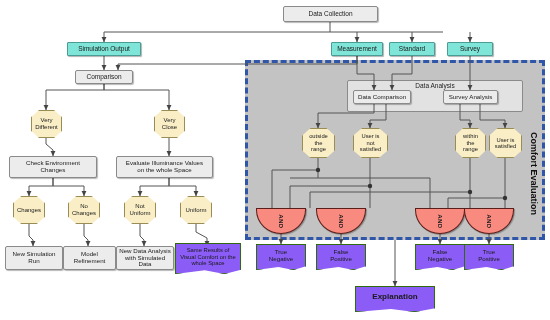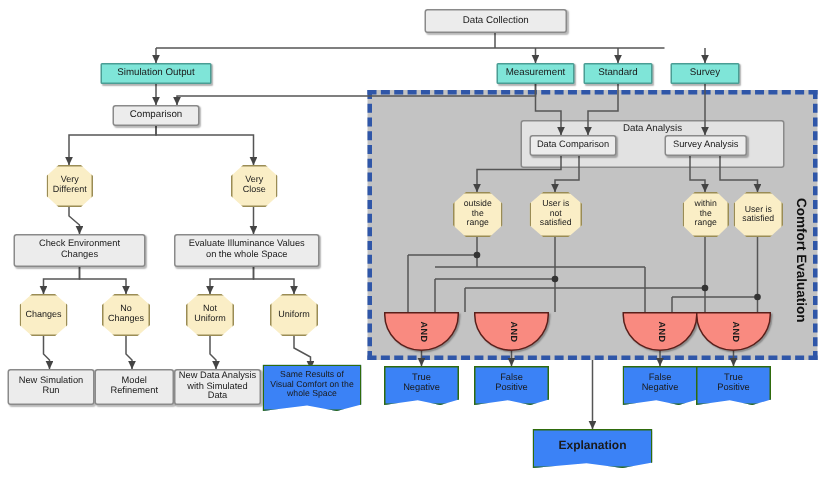--- a/index.html
+++ b/index.html
@@ -22,21 +22,21 @@
   
   .oct{background:#faeec6;border:1px solid #9a8c55;
        clip-path:polygon(26% 0,74% 0,100% 26%,100% 74%,74% 100%,26% 100%,0 74%,0 26%);
        box-shadow:1px 1px 1px rgba(0,0,0,.28);}
   
   .andgate{background:#f98a80;border:1px solid #5a1f1a;
            border-radius:0 0 50% 50%/0 0 92% 92%;
            box-shadow:1px 1px 1px rgba(0,0,0,.3);}
   .andgate span{transform:rotate(90deg);font-weight:bold;letter-spacing:.4px;}
   
-  .doc{background:#3b82f6;border:1px solid #2f6b0c;
+  .doc{background:#8b5cf6;border:1px solid #2f6b0c;
        box-shadow:1px 1px 1px rgba(0,0,0,.3);
        clip-path:polygon(0 0,100% 0,100% 86%,75% 100%,45% 88%,0 100%);}
   
   .group{position:absolute;box-sizing:border-box;background:#e2e2e2;
          border:1px solid #8a8a8a;border-radius:2px;}
   .group-label{position:absolute;width:100%;text-align:center;color:#222;}
   
   .dashed{position:absolute;box-sizing:border-box;background:#c3c3c3;
           border:3px dashed #2f56a8;}
   .vlabel{position:absolute;font-weight:bold;color:#111;

